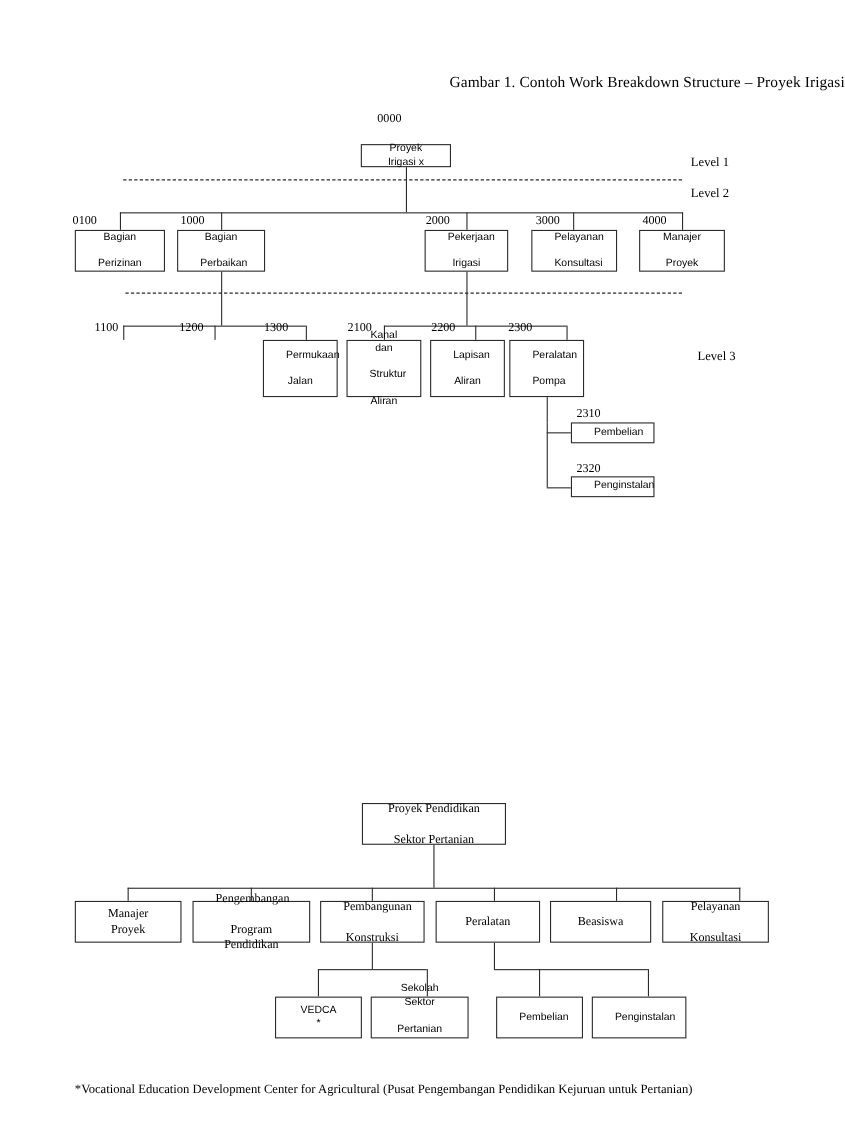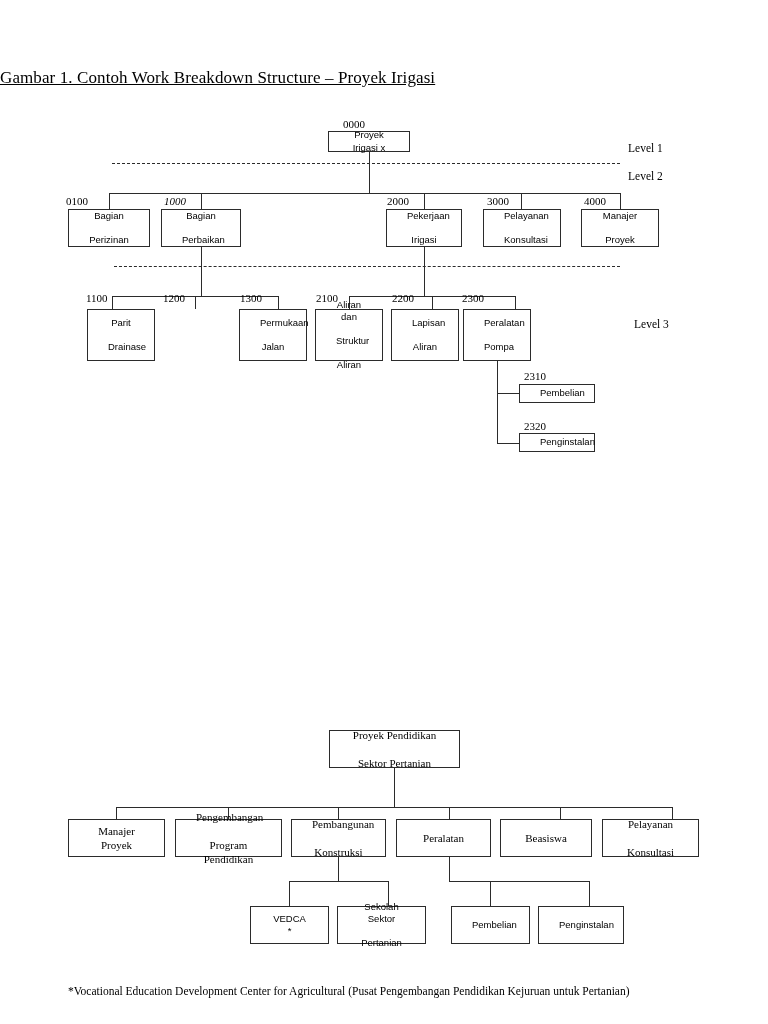--- a/index.html
+++ b/index.html
@@ -10,26 +10,25 @@
     font-family: "Liberation Serif", serif;
     color:#000000;
     position:relative;
     overflow:hidden;
   }
   .page { position:relative; width:768px; height:1024px; }
 
   .fig-title {
     position:absolute;
     width:100%;
-    text-align:left;
-    font-family:"Liberation Serif", serif;
-    font-size:17px;
+    text-align:right;
+    font-family:"Liberation Serif", serif;
+    font-size:14px;
     letter-spacing:0.1px;
     white-space:nowrap;
-    text-decoration:underline;
   }
   #fig1-title { top:68px; left:0; }
   #fig2-title { top:663px; left:0; }
 
   .footnote {
     position:absolute;
     left:68px; top:985px;
     font-family:"Liberation Serif", serif;
     font-size:11.5px;
     white-space:nowrap;
@@ -75,41 +74,41 @@
     border-top:1px dashed #2b2b2b;
   }
 </style>
 </head>
 <body>
 
 <div class="page">
 
   <div class="fig-title" id="fig1-title">Gambar 1. Contoh Work Breakdown Structure – Proyek Irigasi</div>
 
-  <div class="code" style="left:328px; top:118px;padding-left:15px;">0000</div>
+  <div class="code" style="left:328px; top:102px;padding-left:15px;">0000</div>
   <div class="box sans" style="left:328px; top:131px; width:82px; height:21px;">
     <span>Proyek Irigasi x</span>
   </div>
 
   <div class="level-label" style="left:628px; top:142px;">Level 1</div>
   <div class="dashed" style="left:112px; top:163px; width:508px;"></div>
   <div class="level-label" style="left:628px; top:170px;">Level 2</div>
 
   <div class="vline" style="left:369px; top:152px; height:41px;"></div>
 
   <div class="hline" style="left:109px; top:193px; width:512px;"></div>
 
   <div class="vline" style="left:109px; top:193px; height:16px;"></div>
   <div class="vline" style="left:201px; top:193px; height:16px;"></div>
   <div class="vline" style="left:424px; top:193px; height:16px;"></div>
   <div class="vline" style="left:521px; top:193px; height:16px;"></div>
   <div class="vline" style="left:620px; top:193px; height:16px;"></div>
 
   <div class="code" style="left:66px;  top:195px;">0100</div>
-  <div class="code" style="left:164px; top:195px;font-style:italic;">1000</div>
+  <div class="code" style="left:164px; top:195px;">1000</div>
   <div class="code" style="left:387px; top:195px;">2000</div>
   <div class="code" style="left:487px; top:195px;">3000</div>
   <div class="code" style="left:584px; top:195px;">4000</div>
 
   <div class="box sans" style="left:68px;  top:209px; width:82px; height:38px;">
     <span>
       <span>Bagian</span><br>
       <span>Perizinan</span>
     </span>
   </div>
@@ -154,35 +153,29 @@
   <div class="vline" style="left:432px; top:296px; height:13px;"></div>
   <div class="vline" style="left:515px; top:296px; height:13px;"></div>
 
   <div class="code" style="left:86px;  top:292px;">1100</div>
   <div class="code" style="left:163px; top:292px;">1200</div>
   <div class="code" style="left:240px; top:292px;">1300</div>
   <div class="code" style="left:316px; top:292px;">2100</div>
   <div class="code" style="left:392px; top:292px;">2200</div>
   <div class="code" style="left:462px; top:292px;">2300</div>
 
-  <div class="box sans" style="left:87px;  top:309px; width:68px; height:52px;">
-    <span>
-      <span>Parit</span><br>
-      <span>Drainase</span>
-    </span>
-  </div>
   <div class="box sans" style="left:239px; top:309px; width:68px; height:52px;">
     <span>
       <span>Permukaan</span><br>
       <span>Jalan</span>
     </span>
   </div>
   <div class="box sans" style="left:315px; top:309px; width:68px; height:52px;">
     <span>
-      <span>Aliran dan</span><br>
+      <span>Kanal dan</span><br>
       <span>Struktur</span><br>
       <span>Aliran</span>
     </span>
   </div>
   <div class="box sans" style="left:391px; top:309px; width:68px; height:52px;">
     <span>
       <span>Lapisan</span><br>
       <span>Aliran</span>
     </span>
   </div>
@@ -263,21 +256,21 @@
   <div class="vline" style="left:338px; top:857px; height:24px;"></div>
   <div class="hline" style="left:289px; top:881px; width:99px;"></div>
   <div class="vline" style="left:289px; top:881px; height:25px;"></div>
   <div class="vline" style="left:388px; top:881px; height:25px;"></div>
 
   <div class="box sans" style="left:250px; top:906px; width:79px; height:38px;">
     <span>
       <span>VEDCA *</span>
     </span>
   </div>
-  <div class="box sans" style="left:337px; top:906px; width:89px; height:38px;">
+  <div class="box sans" style="left:337px; top:906px; width:89px; height:38px;align-items:flex-end;">
     <span>
       <span>Sekolah Sektor</span><br>
       <span>Pertanian</span>
     </span>
   </div>
 
   <div class="vline" style="left:449px; top:857px; height:24px;"></div>
   <div class="hline" style="left:490px; top:881px; width:99px;"></div>
   <div class="hline" style="left:449px; top:881px; width:42px;"></div>
   <div class="vline" style="left:490px; top:881px; height:25px;"></div>

